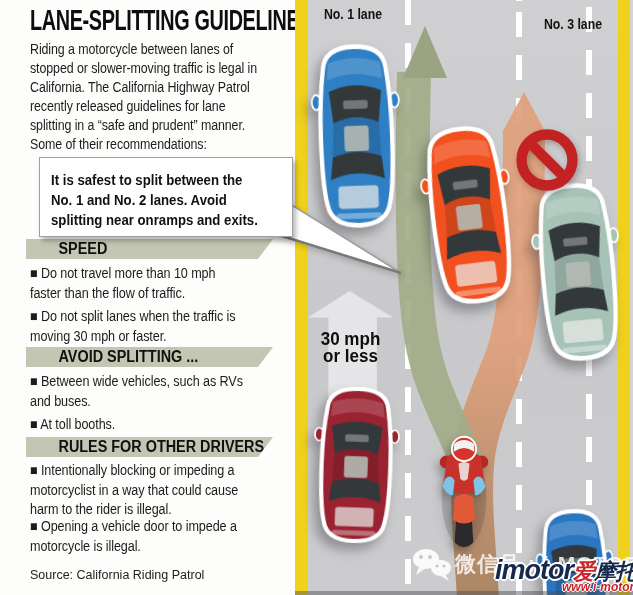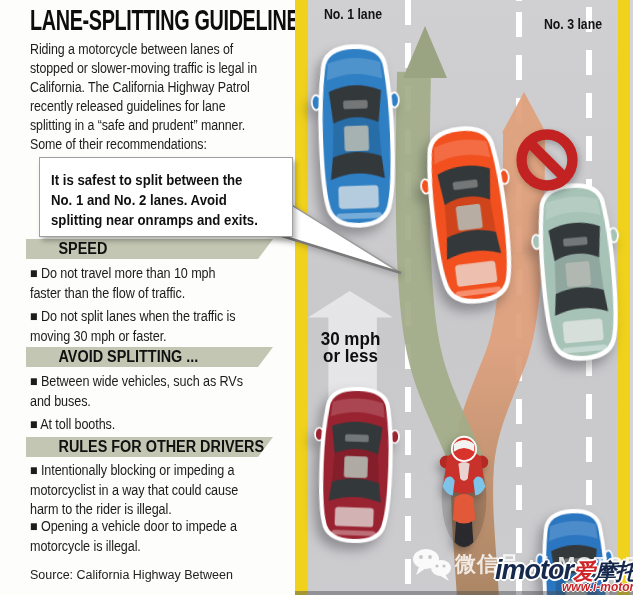--- a/index.html
+++ b/index.html
@@ -107,21 +107,21 @@
 
     <div class="bar bar-rules">
       <span>RULES FOR OTHER DRIVERS</span>
       </div>
     <div class="bullet pre b5">■ Intentionally blocking or impeding a
 motorcyclist in a way that could cause
 harm to the rider is illegal.</div>
     <div class="bullet pre b6">■ Opening a vehicle door to impede a
 motorcycle is illegal.</div>
 
-    <div class="source">Source: California Highway Between</div>
+    <div class="source">Source: California Riding Patrol</div>
   </div>
 
   <div class="road">
 
     <div class="dash d1"></div>
     <div class="dash d2"></div>
     <div class="dash d3"></div>
 
     <svg class="overlay" viewBox="0 0 338 595" preserveAspectRatio="none">
       <defs>

